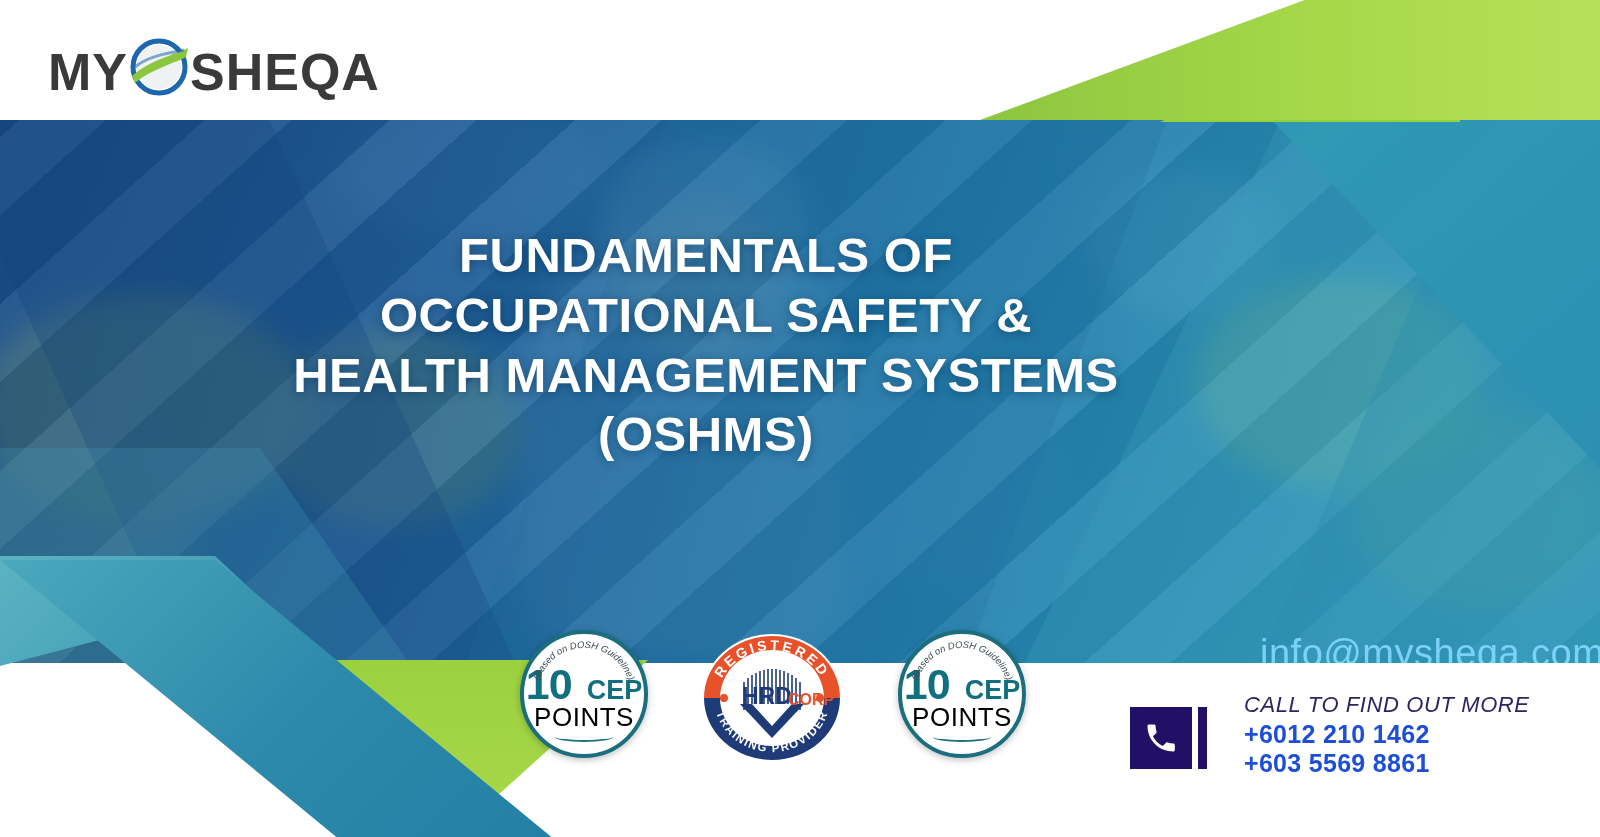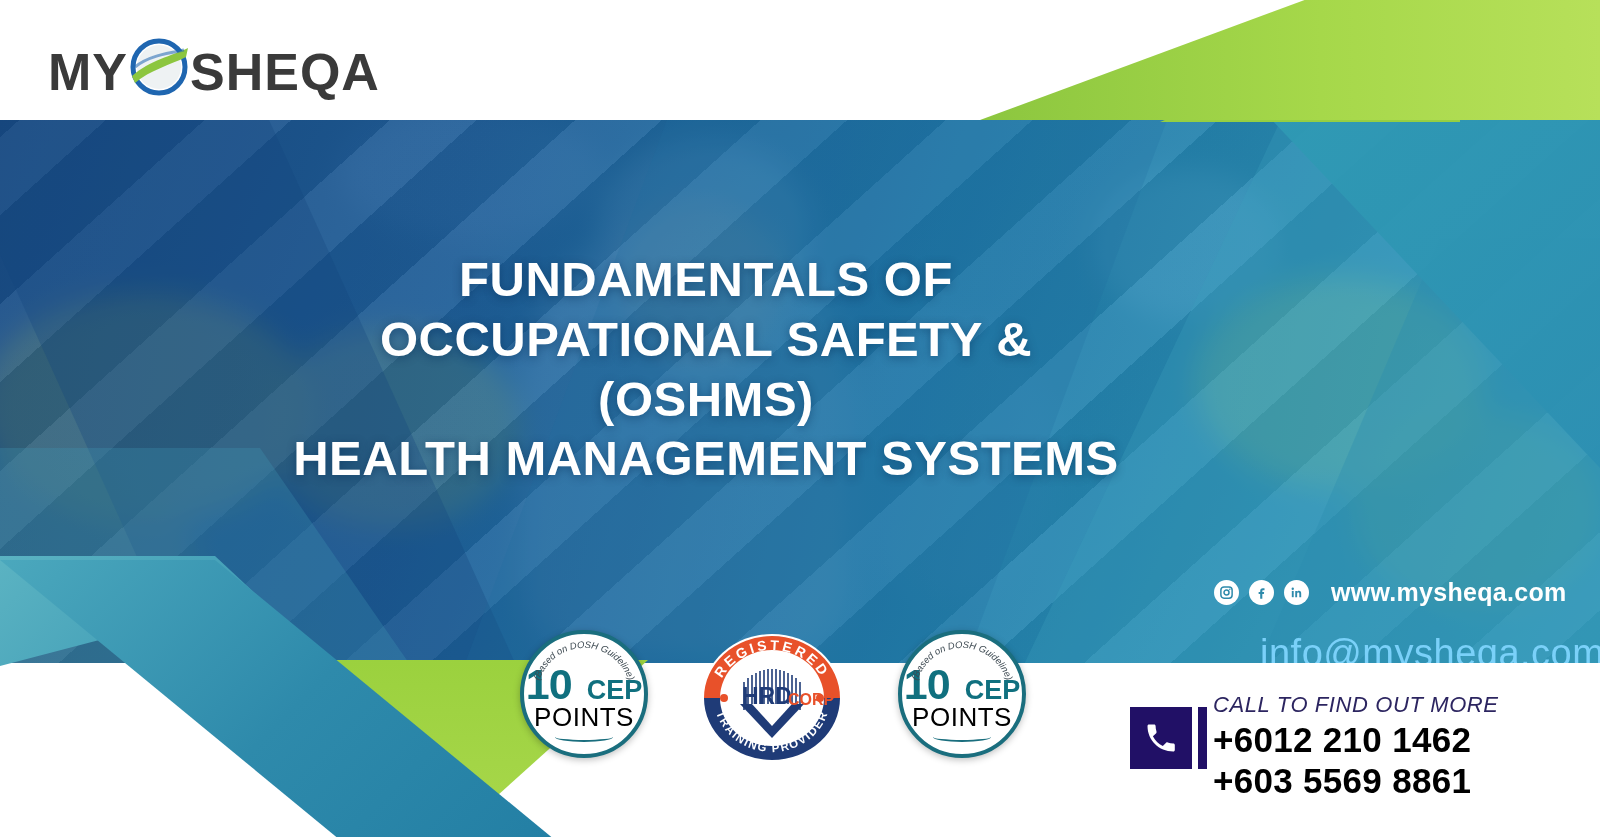--- a/index.html
+++ b/index.html
@@ -66,21 +66,20 @@
     opacity:.92;
   }
 
   
   .title{
     position:absolute; left:0; top:108px; width:1412px;
     text-align:center; color:#ffffff; z-index:25;
     font-weight:bold; font-size:49px; line-height:1.22;
     letter-spacing:.5px;
     text-shadow:0 2px 10px rgba(0,40,80,.45);
-    margin-top:24px;
   }
   .title div{ white-space:nowrap; }
 
   
   .cep{
     position:absolute; z-index:34; width:128px; height:128px; border-radius:50%;
     background:#ffffff; border:4px solid #1a6e7e;
     box-shadow:0 2px 7px rgba(0,0,0,.25);
     display:flex; flex-direction:column; align-items:center; justify-content:center;
   }
@@ -128,36 +127,36 @@
     margin-left:48px;
   }
 
   
   .footer{
     position:absolute; left:0; top:663px; width:1600px; height:174px;
     background:#ffffff; z-index:20;
   }
   .phone-block{
     position:absolute; left:1130px; top:29px;
-    display:flex; align-items:flex-start; gap:3px;
+    display:flex; align-items:flex-start; gap:34px;
   }
   .phone-icon{
     width:62px; height:62px; background:#211066; position:relative;
     display:flex; align-items:center; justify-content:center;
     margin-top:15px;
   }
   .phone-bar{
     position:absolute; left:68px; top:15px; width:9px; height:62px; background:#211066;
   }
   .call-label{
     font-size:22px; font-style:italic; color:#2c2560; letter-spacing:.6px;
     font-weight:500; margin-bottom:2px;
   }
   .call-num{
-    font-size:35px; font-weight:bold; color:#000000; line-height:1.16; letter-spacing:.3px;
+    font-size:25px; font-weight:bold; color:#1d4ed8; line-height:1.16; letter-spacing:.3px;
   }
 
   
   .geo{ position:absolute; z-index:22; }
   #geo-teal-band{
     left:0; top:560px; width:700px; height:280px;
     background:linear-gradient(135deg,#4ba8bd 0%, #2e8aab 45%, #1f7ba2 100%);
     clip-path:polygon(0 0, 215px 0, 555px 280px, 340px 280px);
   }
   #geo-teal-top{
@@ -200,46 +199,24 @@
     <div class="diag" style="left:430px;top:-60px;width:760px;height:700px;background:rgba(30,110,160,.22);clip-path:polygon(260px 0,760px 0,500px 700px,0 700px);"></div>
     <div class="diag" style="left:980px;top:-60px;width:700px;height:700px;background:rgba(58,160,190,.30);clip-path:polygon(330px 0,700px 0,700px 700px,0 700px);"></div>
     <div class="diag" style="left:1240px;top:120px;width:400px;height:470px;background:rgba(44,140,175,.35);clip-path:polygon(200px 0,400px 0,400px 470px,0 470px);"></div>
     <div class="diag" style="left:-40px;top:330px;width:480px;height:260px;background:rgba(62,150,180,.30);clip-path:polygon(0 0,300px 0,480px 260px,0 260px);"></div>
 
     <div class="tealcorner"></div>
 
     <div class="title">
       <div>FUNDAMENTALS OF</div>
       <div>OCCUPATIONAL SAFETY &amp;</div>
+      <div>HEALTH MANAGEMENT SYSTEMS</div>
       <div>(OSHMS)</div>
-      <div>HEALTH MANAGEMENT SYSTEMS</div>
-    </div>
-
-    <div class="web-row">
-      <span class="soc">
-        <svg width="15" height="15" viewBox="0 0 24 24" fill="none" stroke="#2e8aab" stroke-width="2.4">
-          <rect x="3" y="3" width="18" height="18" rx="5"></rect>
-          <circle cx="12" cy="12" r="4"></circle>
-          <circle cx="17.3" cy="6.7" r="1.2" fill="#2e8aab" stroke="none"></circle>
-        </svg>
-      </span>
-      <span class="soc">
-        <svg width="15" height="15" viewBox="0 0 24 24" fill="#2e8aab">
-          <path d="M14.6 8.4h2.2V5.3h-2.7c-2.6 0-4.2 1.6-4.2 4.3v1.6H7.4v3.2h2.5V22h3.4v-7.6h2.5l.4-3.2h-2.9V9.9c0-1 .3-1.5 1.3-1.5z"></path>
-        </svg>
-      </span>
-      <span class="soc">
-        <svg width="15" height="15" viewBox="0 0 24 24" fill="#2e8aab">
-          <rect x="4.5" y="9.5" width="3" height="10"></rect>
-          <circle cx="6" cy="6" r="1.9"></circle>
-          <path d="M10 9.5h2.9v1.4c.5-.9 1.6-1.7 3.1-1.7 2.5 0 3.5 1.5 3.5 4.3v6h-3v-5.3c0-1.4-.5-2.2-1.7-2.2-1.1 0-1.8.8-1.8 2.2v5.3h-3z"></path>
-        </svg>
-      </span>
-      <span class="web-url">www.mysheqa.com</span>
-    </div>
+    </div>
+
 
     <div class="email">info@mysheqa.com</div>
 
   </div>
 
   <div class="header">
     <div class="logo">
       <span class="logo-my">MY</span>
       <span class="logo-globe">
         <svg width="62" height="62" viewBox="0 0 62 62">

